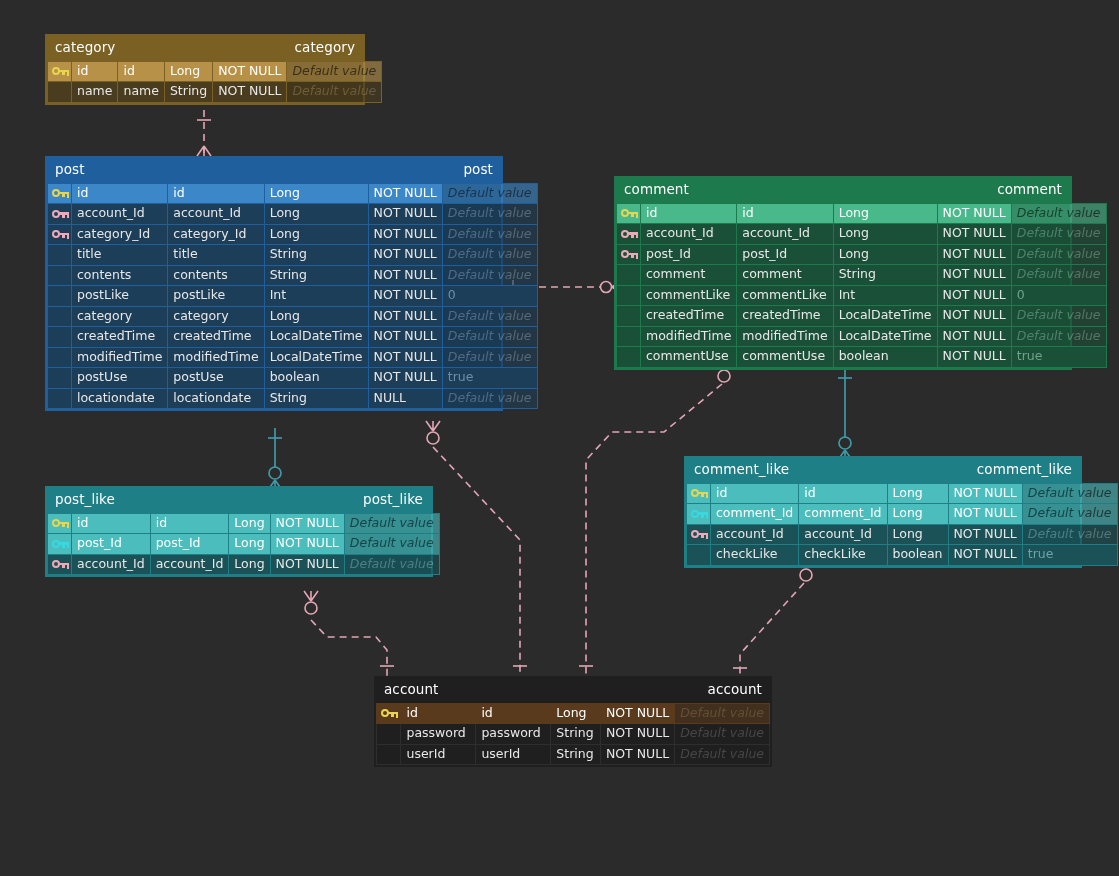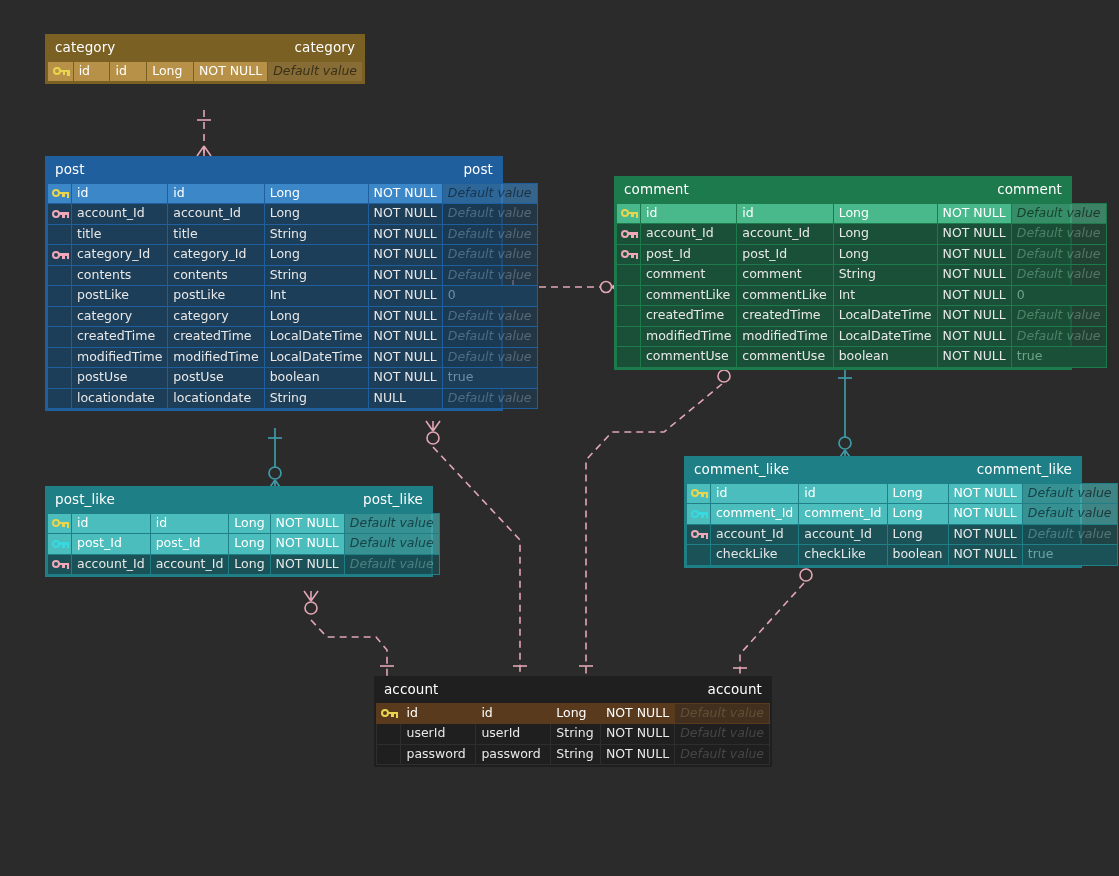--- a/index.html
+++ b/index.html
@@ -195,20 +195,28 @@
     </div>
     <div class="grid">
         <div class="row r-sel">
           <div class="cell c-key" style="width:26px"><span class="key k-yellow"><i></i><b></b></span></div>
           <div class="cell c-name" style="width:40px">id</div>
           <div class="cell c-field" style="width:40px">id</div>
           <div class="cell c-type" style="width:48px">Long</div>
           <div class="cell c-null" style="width:68px">NOT NULL</div>
           <div class="cell c-def def-muted" style="">Default value</div>
         </div>
+        <div class="row r-norm">
+          <div class="cell c-key" style="width:26px"><span class="cellpad"></span></div>
+          <div class="cell c-name" style="width:40px">name</div>
+          <div class="cell c-field" style="width:40px">name</div>
+          <div class="cell c-type" style="width:48px">String</div>
+          <div class="cell c-null" style="width:68px">NOT NULL</div>
+          <div class="cell c-def def-muted" style="">Default value</div>
+        </div>
       </div>
   </div>
 
   <div class="table" id="tbl-post">
     <div class="tbl-title">
       <span>post</span>
       <span>post</span>
     </div>
     <div class="grid">
         <div class="row r-sel">
@@ -216,37 +224,37 @@
           <div class="cell c-name" style="width:100px">id</div>
           <div class="cell c-field" style="width:90px">id</div>
           <div class="cell c-type" style="width:92px">Long</div>
           <div class="cell c-null" style="width:68px">NOT NULL</div>
           <div class="cell c-def def-muted" style="">Default value</div>
         </div>
         <div class="row r-norm">
           <div class="cell c-key" style="width:26px"><span class="key k-pink"><i></i><b></b></span></div>
           <div class="cell c-name" style="width:100px">account_Id</div>
           <div class="cell c-field" style="width:90px">account_Id</div>
+          <div class="cell c-type" style="width:92px">Long</div>
+          <div class="cell c-null" style="width:68px">NOT NULL</div>
+          <div class="cell c-def def-muted" style="">Default value</div>
+        </div>
+        <div class="row r-norm">
+          <div class="cell c-key" style="width:26px"><span class="key k-pink"><i></i><b></b></span></div>
+          <div class="cell c-name" style="width:100px">category_Id</div>
+          <div class="cell c-field" style="width:90px">category_Id</div>
           <div class="cell c-type" style="width:92px">Long</div>
           <div class="cell c-null" style="width:68px">NOT NULL</div>
           <div class="cell c-def def-muted" style="">Default value</div>
         </div>
         <div class="row r-norm">
           <div class="cell c-key" style="width:26px"><span class="cellpad"></span></div>
           <div class="cell c-name" style="width:100px">title</div>
           <div class="cell c-field" style="width:90px">title</div>
           <div class="cell c-type" style="width:92px">String</div>
-          <div class="cell c-null" style="width:68px">NOT NULL</div>
-          <div class="cell c-def def-muted" style="">Default value</div>
-        </div>
-        <div class="row r-norm">
-          <div class="cell c-key" style="width:26px"><span class="key k-pink"><i></i><b></b></span></div>
-          <div class="cell c-name" style="width:100px">category_Id</div>
-          <div class="cell c-field" style="width:90px">category_Id</div>
-          <div class="cell c-type" style="width:92px">Long</div>
           <div class="cell c-null" style="width:68px">NOT NULL</div>
           <div class="cell c-def def-muted" style="">Default value</div>
         </div>
         <div class="row r-norm">
           <div class="cell c-key" style="width:26px"><span class="cellpad"></span></div>
           <div class="cell c-name" style="width:100px">contents</div>
           <div class="cell c-field" style="width:90px">contents</div>
           <div class="cell c-type" style="width:92px">String</div>
           <div class="cell c-null" style="width:68px">NOT NULL</div>
           <div class="cell c-def def-muted" style="">Default value</div>
@@ -458,30 +466,30 @@
         <div class="row r-sel">
           <div class="cell c-key" style="width:26px"><span class="key k-yellow"><i></i><b></b></span></div>
           <div class="cell c-name" style="width:90px">id</div>
           <div class="cell c-field" style="width:90px">id</div>
           <div class="cell c-type" style="width:54px">Long</div>
           <div class="cell c-null" style="width:68px">NOT NULL</div>
           <div class="cell c-def def-muted" style="">Default value</div>
         </div>
         <div class="row r-norm">
           <div class="cell c-key" style="width:26px"><span class="cellpad"></span></div>
+          <div class="cell c-name" style="width:90px">password</div>
+          <div class="cell c-field" style="width:90px">password</div>
+          <div class="cell c-type" style="width:54px">String</div>
+          <div class="cell c-null" style="width:68px">NOT NULL</div>
+          <div class="cell c-def def-muted" style="">Default value</div>
+        </div>
+        <div class="row r-norm">
+          <div class="cell c-key" style="width:26px"><span class="cellpad"></span></div>
           <div class="cell c-name" style="width:90px">userId</div>
           <div class="cell c-field" style="width:90px">userId</div>
           <div class="cell c-type" style="width:54px">String</div>
           <div class="cell c-null" style="width:68px">NOT NULL</div>
           <div class="cell c-def def-muted" style="">Default value</div>
         </div>
-        <div class="row r-norm">
-          <div class="cell c-key" style="width:26px"><span class="cellpad"></span></div>
-          <div class="cell c-name" style="width:90px">password</div>
-          <div class="cell c-field" style="width:90px">password</div>
-          <div class="cell c-type" style="width:54px">String</div>
-          <div class="cell c-null" style="width:68px">NOT NULL</div>
-          <div class="cell c-def def-muted" style="">Default value</div>
-        </div>
       </div>
   </div>
 
 </div>
 
 </body></html>

